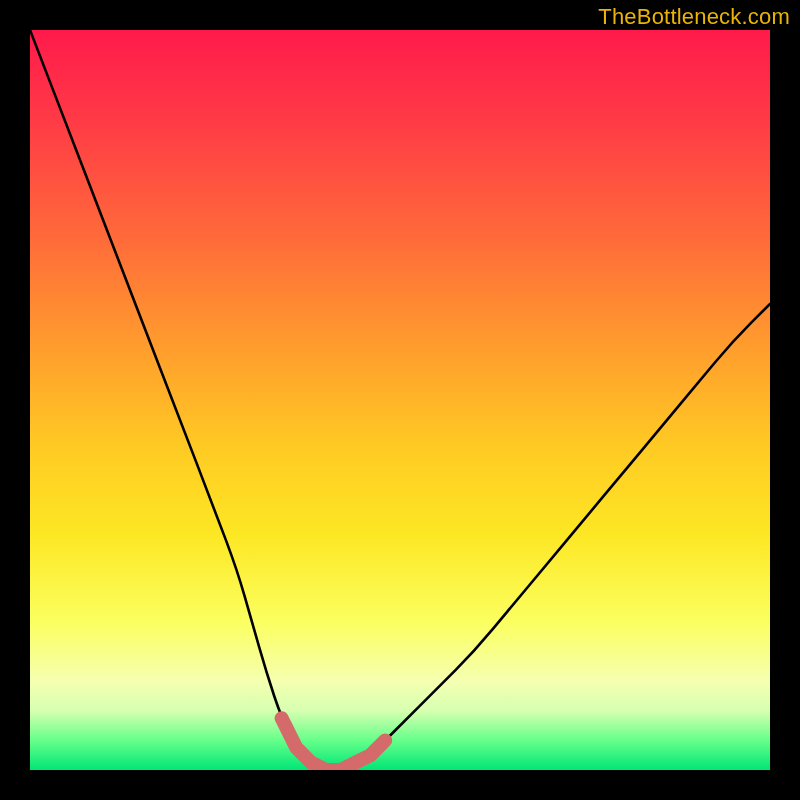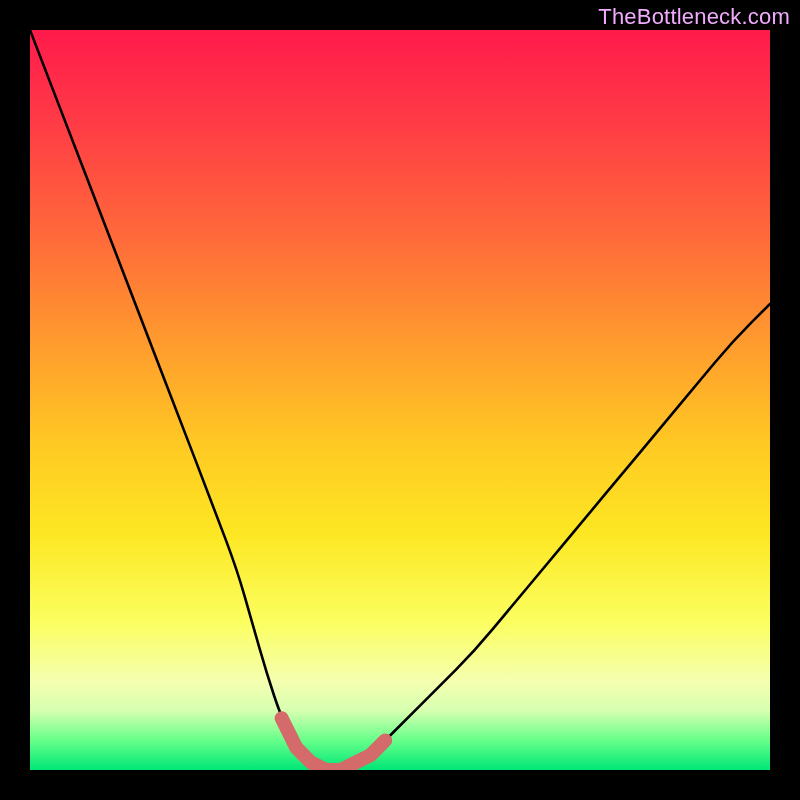--- a/index.html
+++ b/index.html
@@ -14,21 +14,21 @@
   .frame {
     position: relative;
     width: 800px;
     height: 800px;
     background: #000;
   }
   .watermark {
     position: absolute;
     top: 4px;
     right: 10px;
-    color: #f0abfc;
+    color: #eab308;
     font-size: 22px;
     font-weight: 500;
     letter-spacing: 0.2px;
     z-index: 10;
   }
   .plot-area {
     position: absolute;
     left: 30px;
     top: 30px;
     width: 740px;

